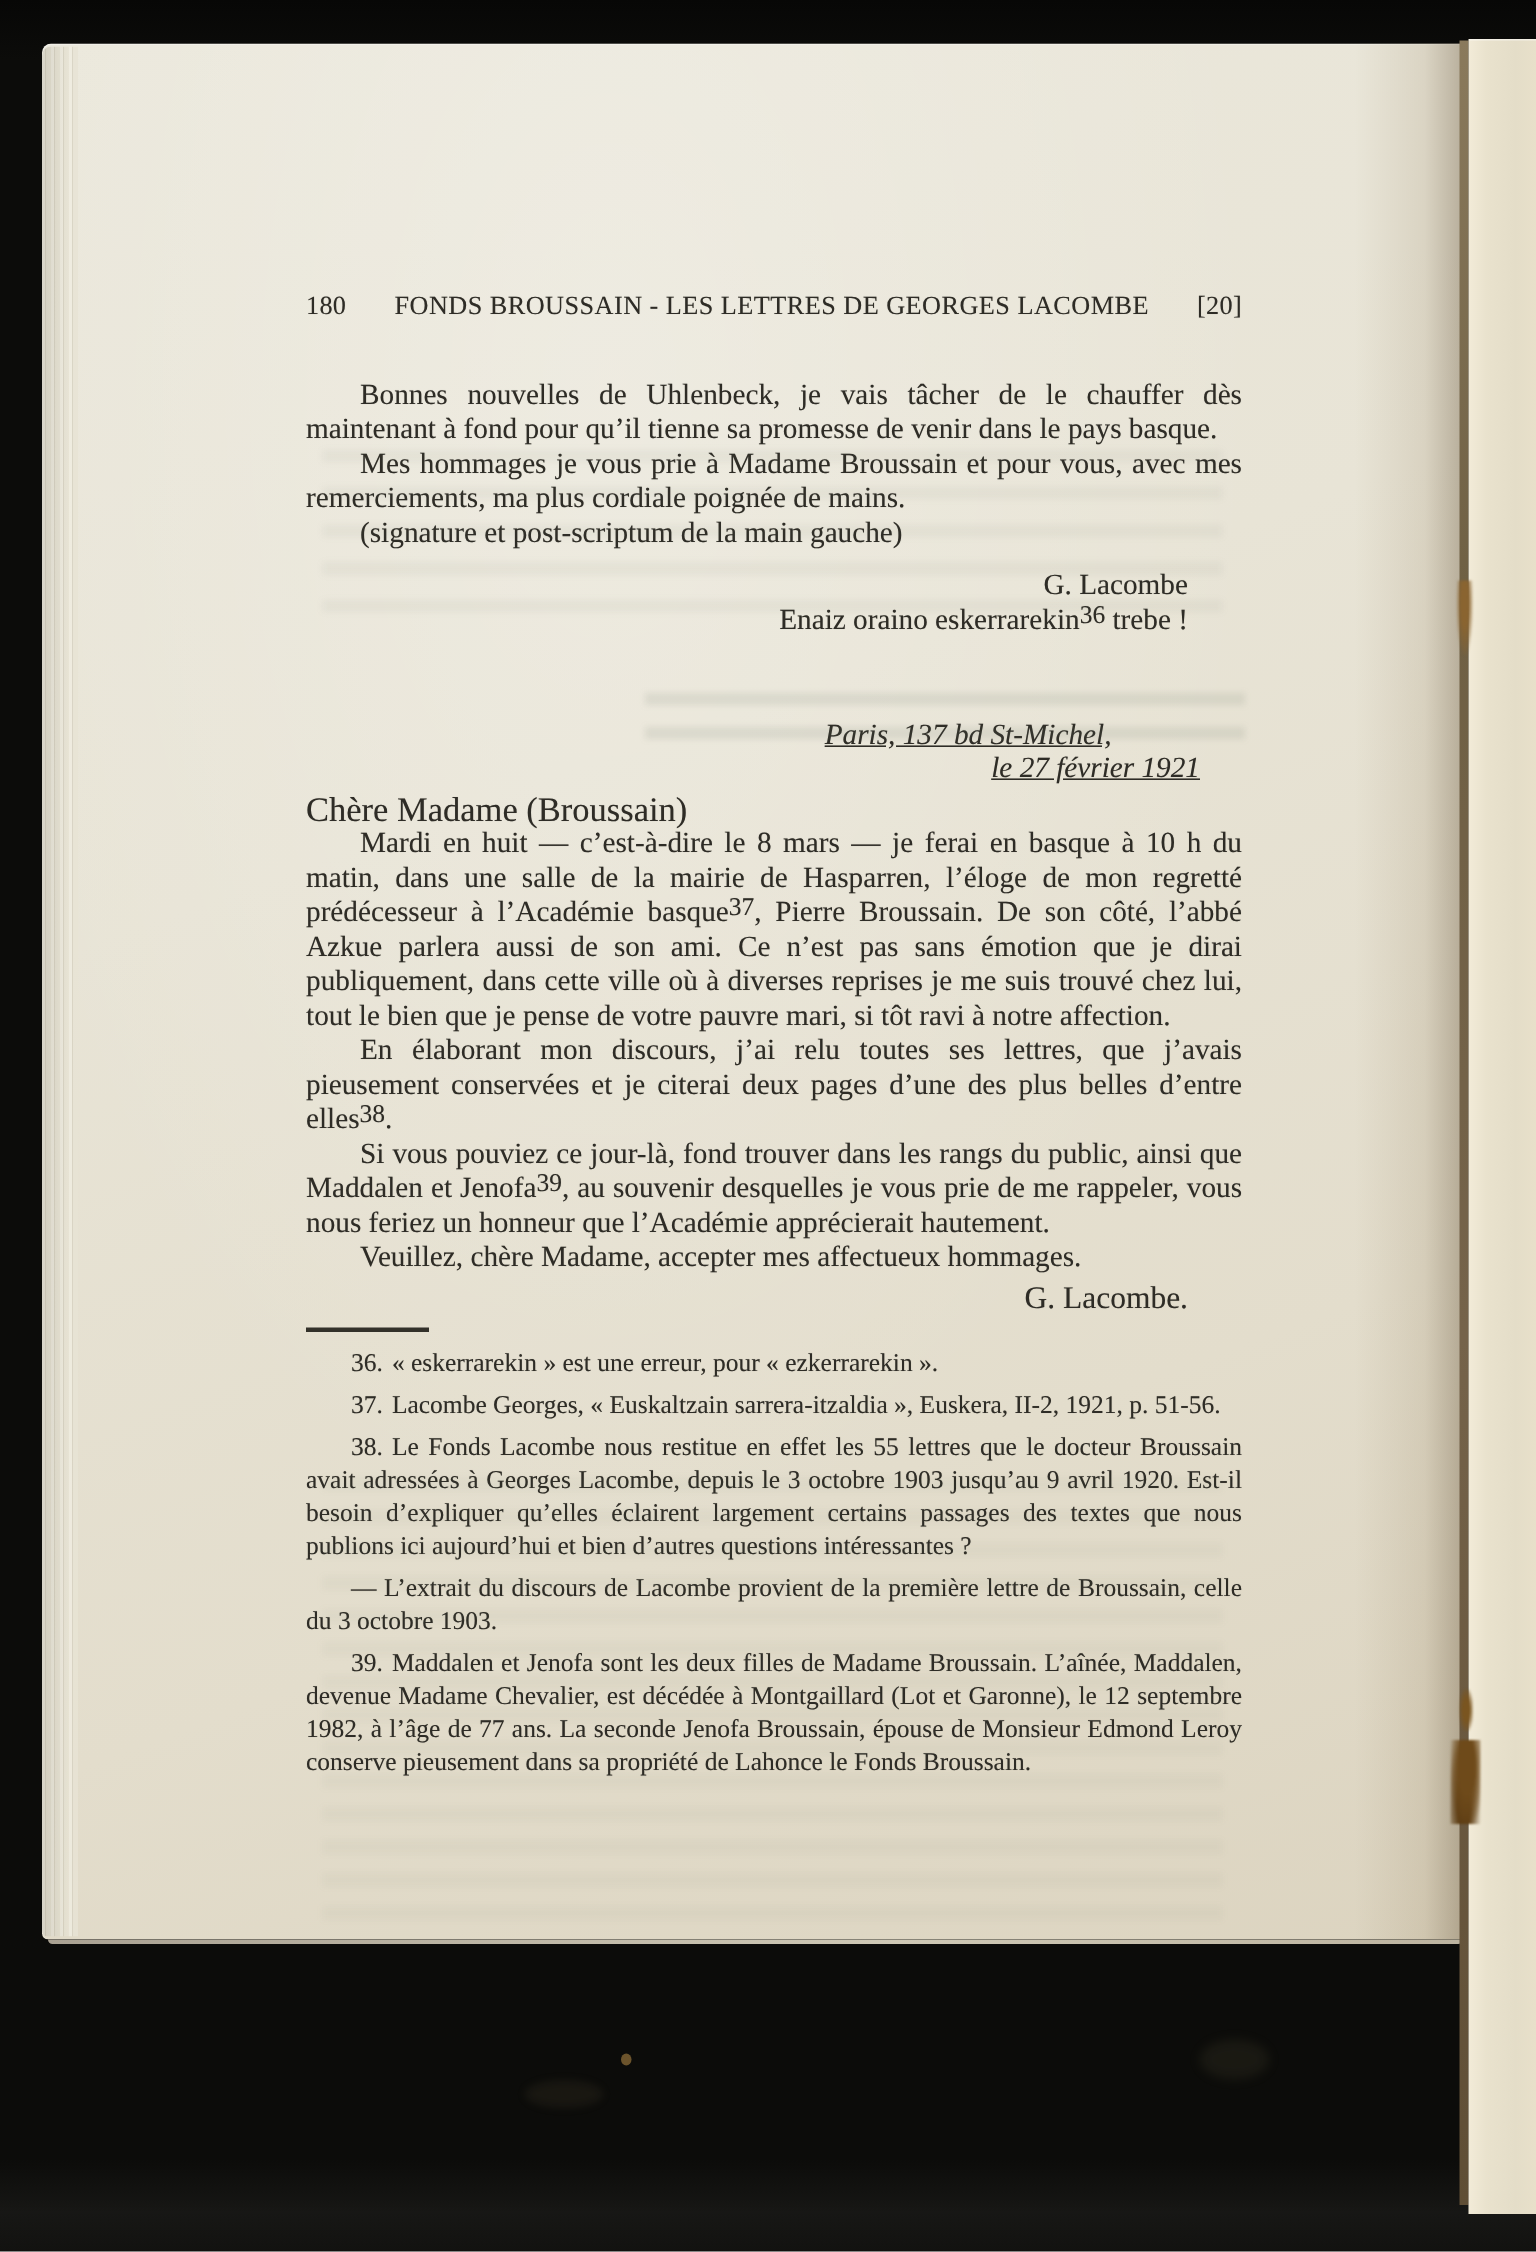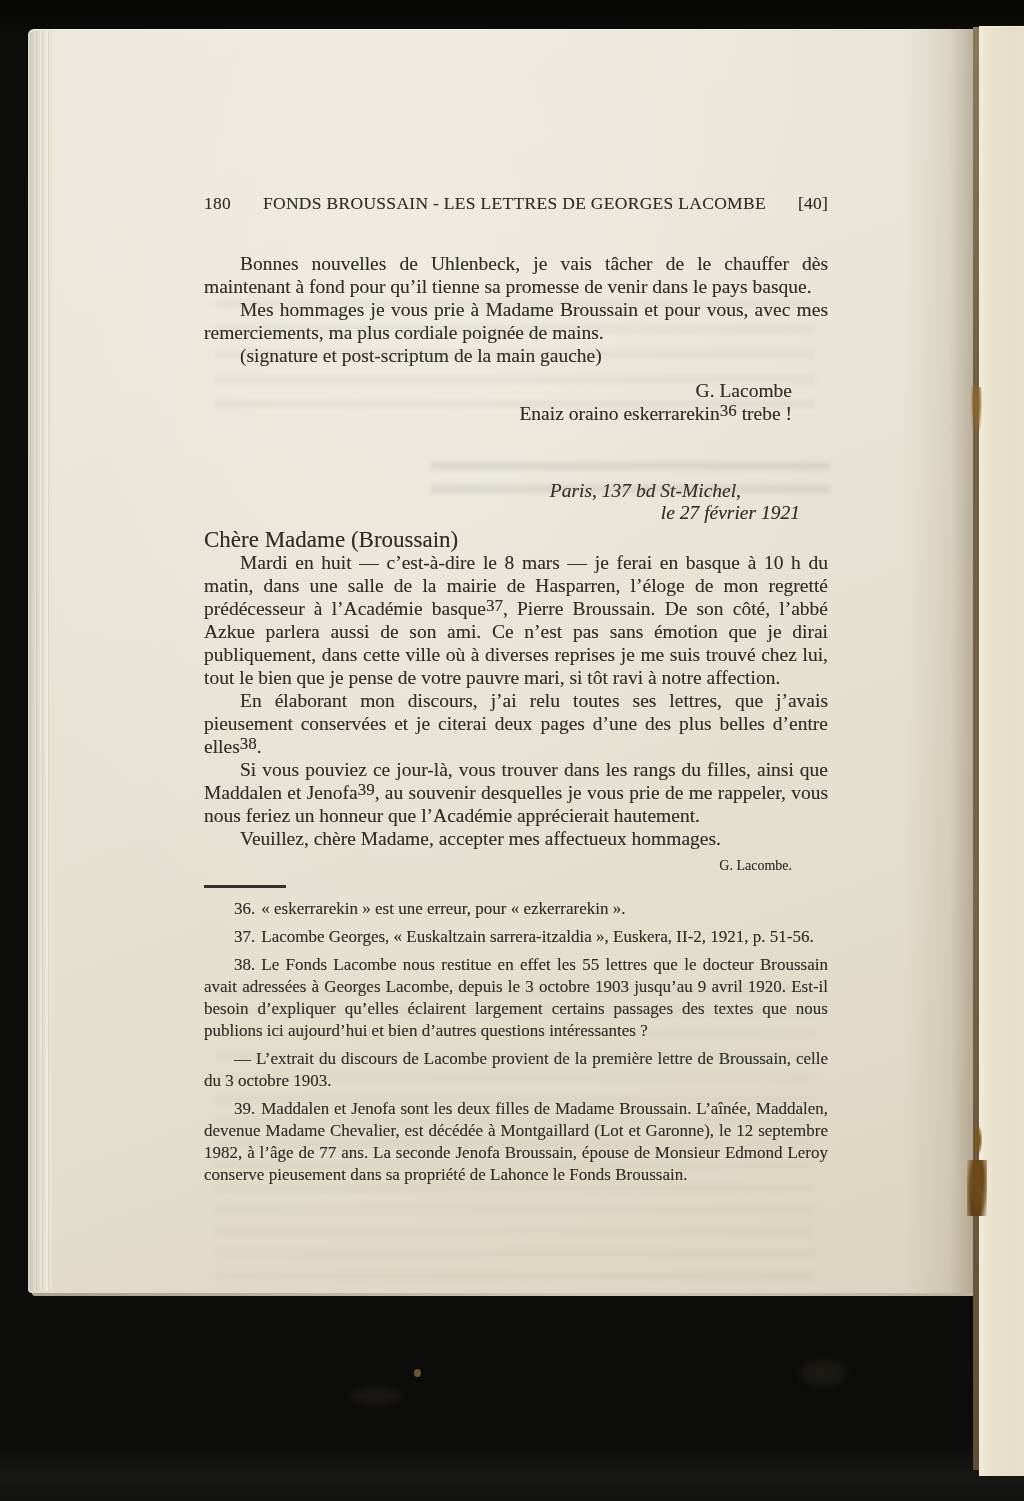--- a/index.html
+++ b/index.html
@@ -74,63 +74,63 @@
     color:#2e2c26;text-shadow:0 0 .5px rgba(40,38,32,.35);
   }
   .pheader{display:flex;justify-content:space-between;align-items:baseline;
     font-size:17.5px;line-height:22px;letter-spacing:.2px;margin:0 0 38px 0;}
   .pheader .ttl{letter-spacing:.3px;}
   .bodytext{font-size:19.5px;line-height:23px;}
   .bodytext p{margin:0;text-indent:36px;text-align:justify;}
   sup.fnref{font-size:17px;line-height:0;vertical-align:4px;letter-spacing:0;}
   .sig-block{margin-top:12px;text-align:right;padding-right:36px;}
   .sig-block div{text-indent:0;}
-  .dateline{margin-top:55px;text-align:right;font-style:italic;font-size:19.5px;line-height:22px;padding-right:28px;}
+  .dateline{margin-top:55px;text-align:right;font-style:italic;font-size:19.5px;line-height:22px;padding-right:28px;text-decoration:underline;}
   .dateline .l1 span{padding-right:59px;}
   .salutation{margin-top:4px;font-size:23px;line-height:23px;}
-  .sig-2{margin-top:4px;text-align:right;padding-right:36px;font-size:14px;line-height:23px;}
+  .sig-2{margin-top:4px;text-align:right;padding-right:36px;font-size:21px;line-height:23px;}
   .fn-rule{width:82px;height:3px;background:#33312a;margin:8px 0 10px 0;border:0;}
   .footnotes{font-size:17px;line-height:22px;}
   .footnotes p{margin:0 0 6px 0;text-indent:30px;text-align:justify;}
   .fn-num{padding-right:6px;font-family:Liberation Serif, serif;}
   .it{}
 </style>
 </head>
 <body>
 
 <div class="page">
   <div class="stack-edges"></div>
   <div class="gutter-shadow"></div>
 
   <div class="content">
 
     <div class="pheader">
       <span>180</span>
       <span class="ttl">FONDS BROUSSAIN - LES LETTRES DE GEORGES LACOMBE</span>
-      <span>[40]</span>
+      <span>[20]</span>
     </div>
 
     <div class="bodytext">
       <p>Bonnes nouvelles de Uhlenbeck, je vais tâcher de le chauffer dès maintenant à fond pour qu’il tienne sa promesse de venir dans le pays basque.</p>
       <p>Mes hommages je vous prie à Madame Broussain et pour vous, avec mes remerciements, ma plus cordiale poignée de mains.</p>
       <p>(signature et post-scriptum de la main gauche)</p>
       <div class="sig-block">
         <div>G. Lacombe</div>
         <div><span>Enaiz oraino eskerrarekin</span><sup class="fnref">36</sup><span> trebe !</span></div>
       </div>
 
       <div class="dateline">
         <div class="l1"><span>Paris, 137 bd St-Michel,</span></div>
         <div>le 27 février 1921</div>
       </div>
       <div class="salutation">Chère Madame (Broussain)</div>
 
       <p><span>Mardi en huit — c’est-à-dire le 8 mars — je ferai en basque à 10 h du matin, dans une salle de la mairie de Hasparren, l’éloge de mon regretté prédécesseur à l’Académie basque</span><sup class="fnref">37</sup><span>, Pierre Broussain. De son côté, l’abbé Azkue parlera aussi de son ami. Ce n’est pas sans émotion que je dirai publiquement, dans cette ville où à diverses reprises je me suis trouvé chez lui, tout le bien que je pense de votre pauvre mari, si tôt ravi à notre affection.</span></p>
       <p><span>En élaborant mon discours, j’ai relu toutes ses lettres, que j’avais pieusement conservées et je citerai deux pages d’une des plus belles d’entre elles</span><sup class="fnref">38</sup><span>.</span></p>
-      <p><span>Si vous pouviez ce jour-là, vous trouver dans les rangs du filles, ainsi que Maddalen et Jenofa</span><sup class="fnref">39</sup><span>, au souvenir desquelles je vous prie de me rappeler, vous nous feriez un honneur que l’Académie apprécierait hautement.</span></p>
+      <p><span>Si vous pouviez ce jour-là, fond trouver dans les rangs du public, ainsi que Maddalen et Jenofa</span><sup class="fnref">39</sup><span>, au souvenir desquelles je vous prie de me rappeler, vous nous feriez un honneur que l’Académie apprécierait hautement.</span></p>
       <p>Veuillez, chère Madame, accepter mes affectueux hommages.</p>
       <div class="sig-2">G. Lacombe.</div>
     </div>
 
     <hr class="fn-rule">
 
     <div class="footnotes">
       <p><span class="fn-num">36.</span><span>« eskerrarekin » est une erreur, pour « ezkerrarekin ».</span></p>
       <p><span class="fn-num">37.</span><span>Lacombe Georges, « Euskaltzain sarrera-itzaldia », </span><span class="it">Euskera</span><span>, II-2, 1921, p. 51-56.</span></p>
       <p><span class="fn-num">38.</span><span>Le Fonds Lacombe nous restitue en effet les 55 lettres que le docteur Broussain avait adressées à Georges Lacombe, depuis le 3 octobre 1903 jusqu’au 9 avril 1920. Est-il besoin d’expliquer qu’elles éclairent largement certains passages des textes que nous publions ici aujourd’hui et bien d’autres questions intéressantes ?</span></p>

